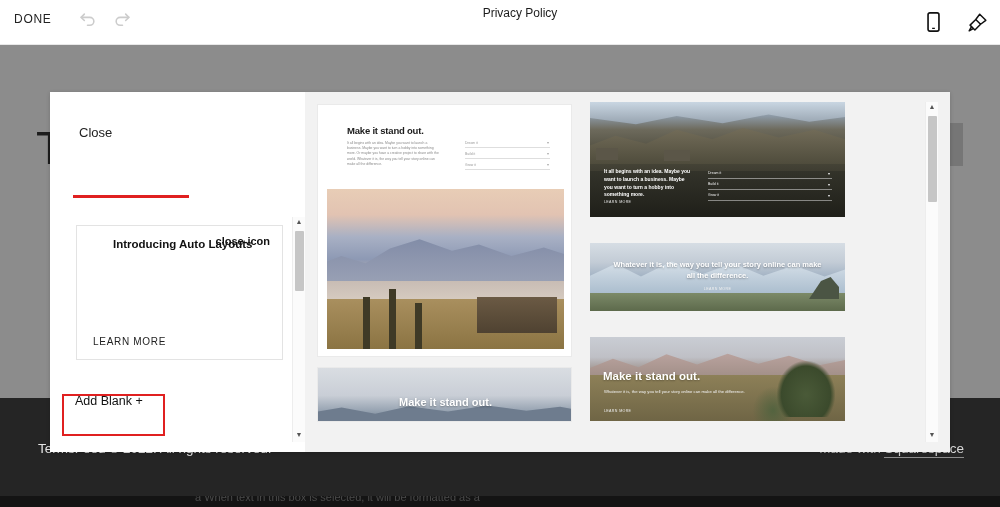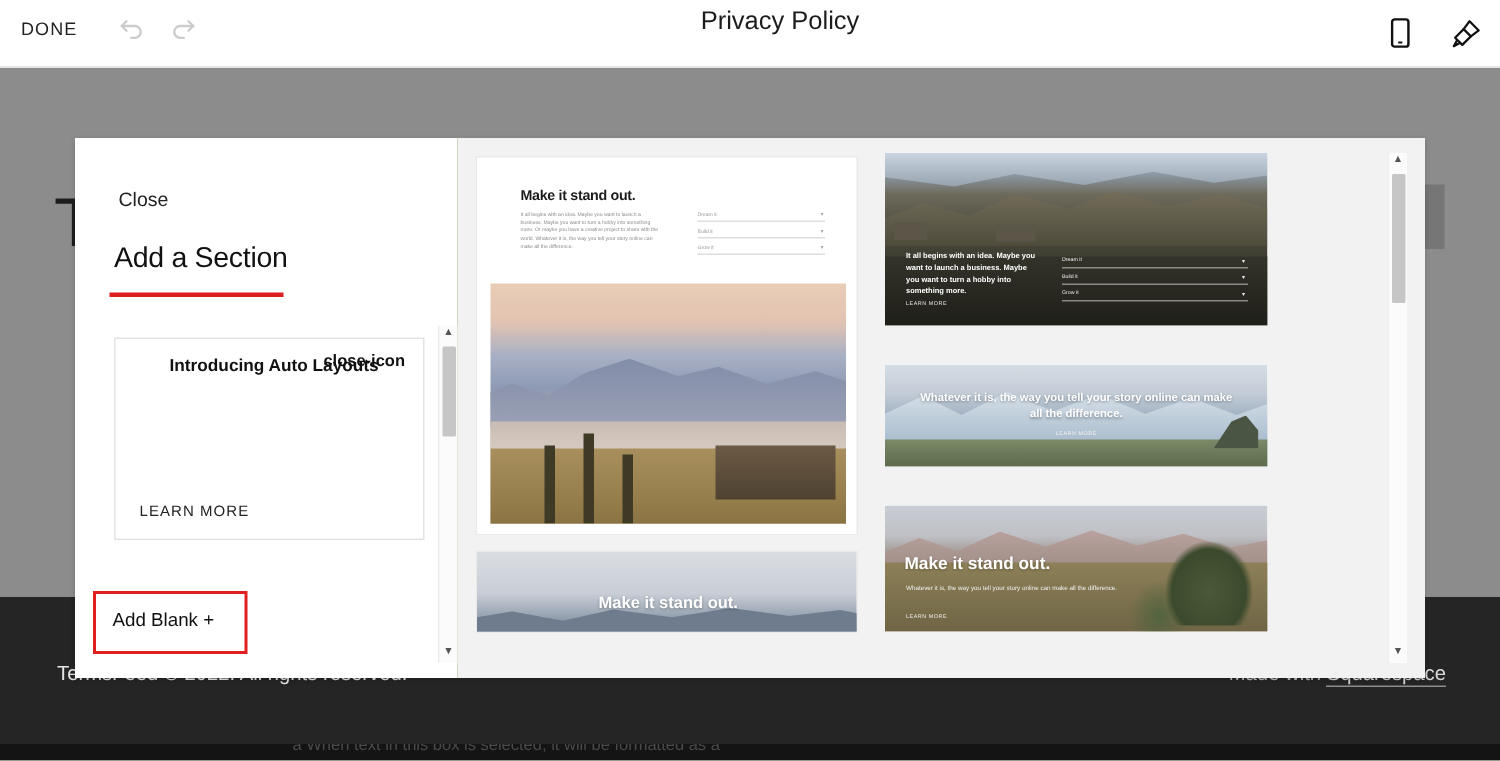--- a/index.html
+++ b/index.html
@@ -23,21 +23,21 @@
     cursor: pointer;
   }
   .undo-redo { position: absolute; left: 78px; top: 11px; display: flex; gap: 16px; }
   .ur-icon { width: 19px; height: 19px; color: #cccccc; cursor: pointer; }
   .ur-icon svg { display: block; }
 
   .title-block {
     position: absolute; left: 0; right: 0; top: 6px;
     text-align: center; pointer-events: none;
   }
-  .title-main { font-size: 17px; color: #1c1c1c; line-height: 15px; margin-left: 40px; }
+  .title-main { font-size: 12px; color: #1c1c1c; line-height: 15px; margin-left: 40px; }
   .title-sub  { font-size: 10.5px; color: #555555; line-height: 14px; }
 
   .topbar-right { position: absolute; right: 10px; top: 8px; display: flex; align-items: center; gap: 18px; }
   .tb-icon { width: 26px; height: 28px; display: flex; align-items: center; justify-content: center; cursor: pointer; color: #111; }
 
   
   .site-bg { position: absolute; top: 45px; left: 0; width: 1000px; height: 462px; background: #8c8c8c; }
   .site-title-T {
     position: absolute; left: 36px; top: 80px;
     font-size: 46px; color: #1d1d1d; line-height: 1;
@@ -117,21 +117,21 @@
     position: absolute; left: 16px; top: 29px; width: 176px;
     font-size: 11px; color: #1c1c1c; line-height: 14.5px; font-weight: 600;
   }
   .info-learn {
     position: absolute; left: 16px; bottom: 12px;
     font-size: 10px; letter-spacing: .07em; color: #222; cursor: pointer;
   }
   .add-blank-wrap {
     position: absolute; left: 25px; top: 302px;
     width: 92px; height: 26px;
-    display: flex; align-items: flex-end;
+    display: flex; align-items: flex-start;
     font-size: 12.5px; color: #111; cursor: pointer;
   }
   .annot-box {
     position: absolute; left: 62px; top: 394px;
     width: 103px; height: 42px;
     border: 2.5px solid #e02020; pointer-events: none;
   }
 
   
   .vscroll {
@@ -367,21 +367,20 @@
             <path d="M5 17l-2.5 4.5L7 19"></path>
           </svg>
       </span>
     </div>
   </div>
 
   <div class="modal">
 
     <div class="left-pane">
       <div class="close-link">Close</div>
-      <div class="section-head">Add a Section</div>
 
       <div class="info-card">
         <div class="info-title">Introducing Auto Layouts</div>
         <div class="info-close">close-icon</div>
         <div class="info-learn">LEARN MORE</div>
       </div>
 
       <div class="add-blank-wrap">
         <span>Add Blank +</span>
       </div>

